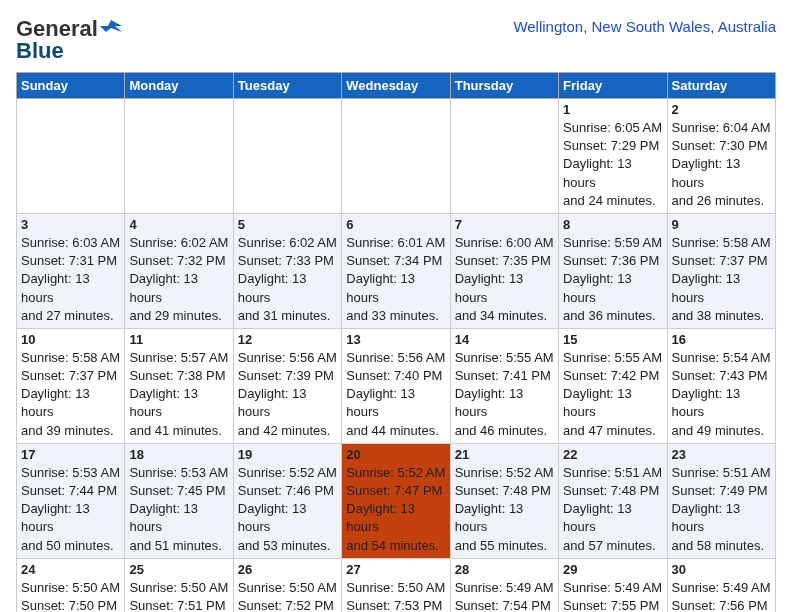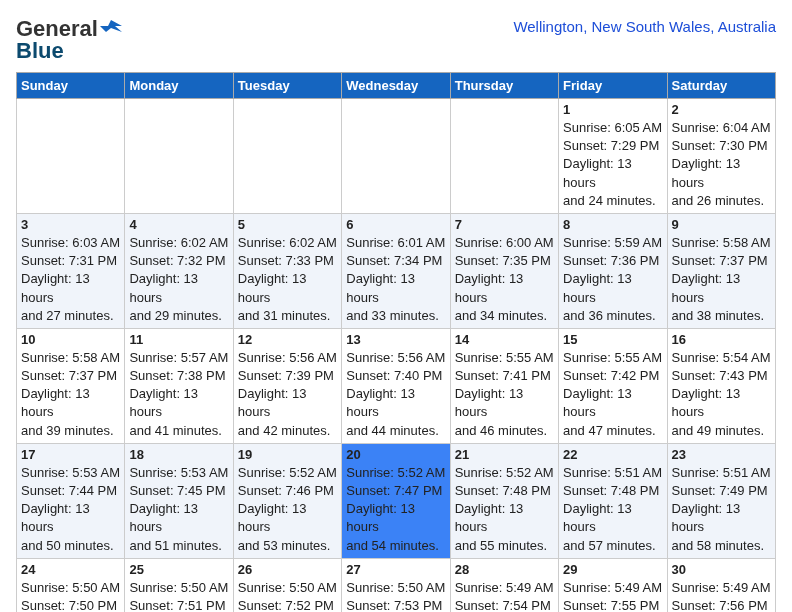--- a/index.html
+++ b/index.html
@@ -243,21 +243,21 @@
 Daylight: 13 hours
 and 51 minutes.</div>
         </td>
         <td style="background: rgb(240, 244, 250);">
           <span class="day-number">19</span>
           <div class="day-info" style="white-space: pre-line;">Sunrise: 5:52 AM
 Sunset: 7:46 PM
 Daylight: 13 hours
 and 53 minutes.</div>
         </td>
-        <td style="background: #3b82f6;">
+        <td style="background: #c2410c;">
           <span class="day-number">20</span>
           <div class="day-info" style="white-space: pre-line;">Sunrise: 5:52 AM
 Sunset: 7:47 PM
 Daylight: 13 hours
 and 54 minutes.</div>
         </td>
         <td style="background: rgb(240, 244, 250);">
           <span class="day-number">21</span>
           <div class="day-info" style="white-space: pre-line;">Sunrise: 5:52 AM
 Sunset: 7:48 PM

